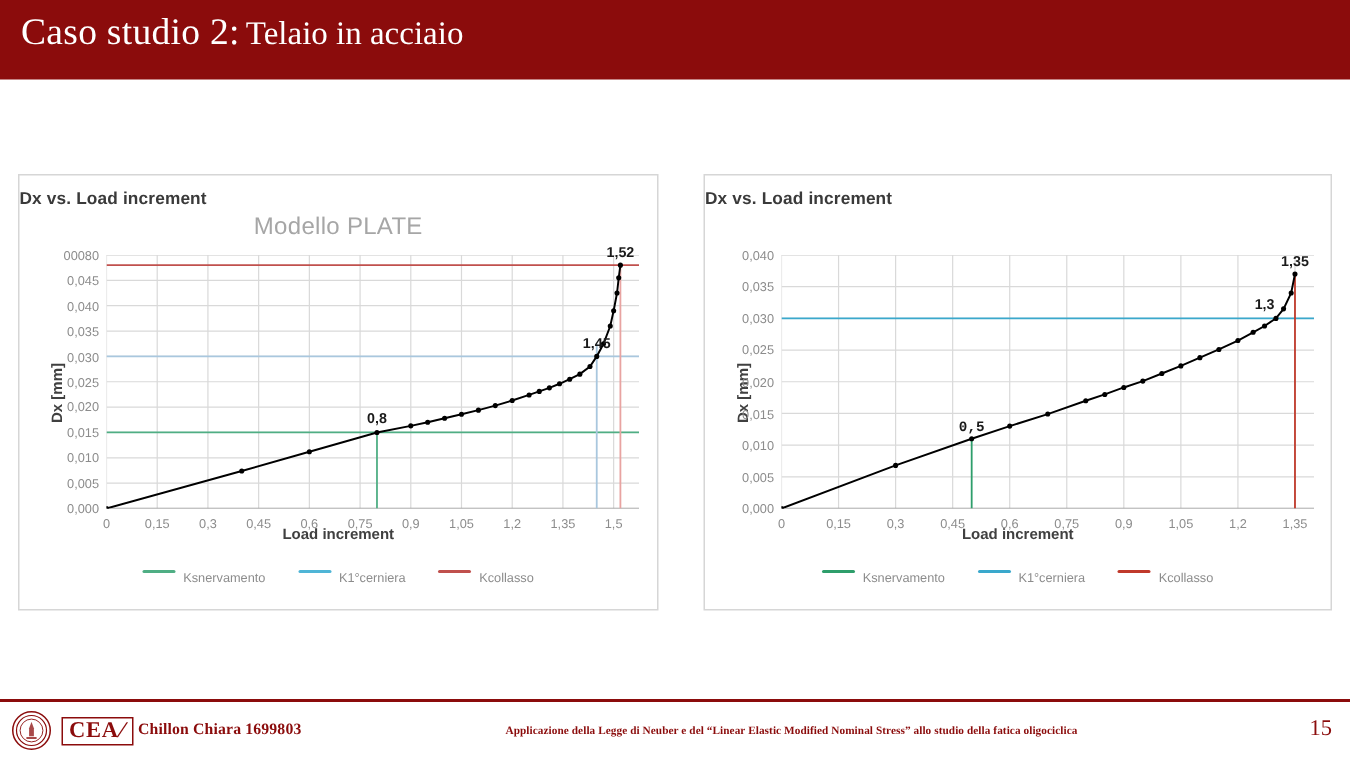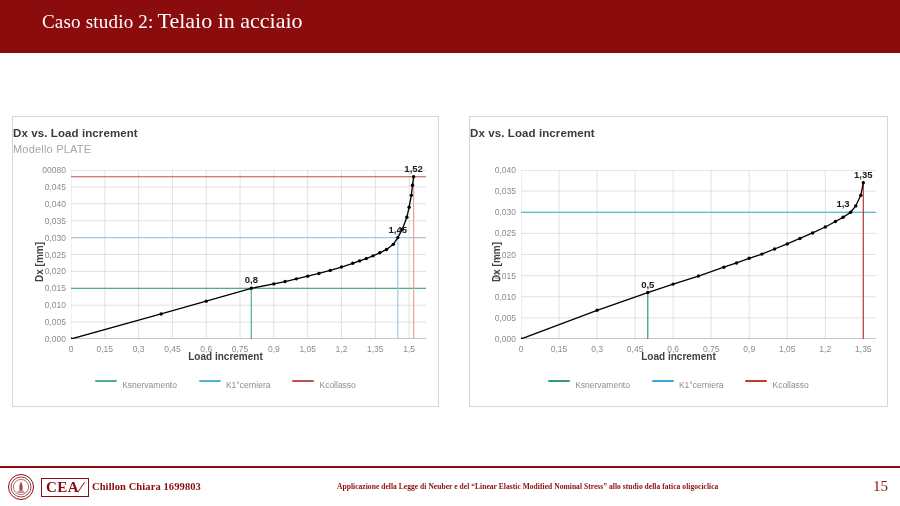--- a/index.html
+++ b/index.html
@@ -10,38 +10,38 @@
   
   .header-band{
     position:absolute;left:0;top:0;width:900px;height:53px;
     background:#8b0c0c;
   }
   .header-band .title{
     position:absolute;left:14px;top:8px;
     font-family:"Liberation Serif", serif;
     color:#ffffff;white-space:nowrap;
   }
-  .title .t-main{font-size:19px;letter-spacing:.2px;margin-left:28px;}
+  .title .t-main{font-size:25px;letter-spacing:.2px;}
   .title .t-sub{font-size:22px;}
 
   
   .chart-card{
     position:absolute;background:#ffffff;
     border:1px solid #d6d6d6;box-sizing:border-box;
   }
   #chart-left{left:12px;top:116px;width:427px;height:291px;}
   #chart-right{left:469px;top:116px;width:419px;height:291px;}
 
   .chart-title{
     position:absolute;left:0;right:0;top:10px;text-align:left;
     font-size:11.5px;color:#3a3a3a;font-weight:600;letter-spacing:.1px;
   }
   .chart-sub{
-    position:absolute;left:0;right:0;top:26px;
-    font-size:11px;color:#a6a6a6;letter-spacing:.2px;
+    position:absolute;left:0;right:0;top:26px;text-align:center;
+    font-size:16px;color:#a6a6a6;letter-spacing:.2px;
   }
 
   .ylabel{
     position:absolute;left:6px;top:50%;
     transform:translateY(-50%) rotate(-90deg);transform-origin:center;
     font-size:10px;color:#404040;font-weight:700;white-space:nowrap;
   }
   .xlabel{
     position:absolute;left:0;right:0;bottom:44px;text-align:center;
     font-size:10px;color:#404040;font-weight:700;
@@ -299,21 +299,21 @@
       <div class="xtick" style="left: 0px;">0</div>
       <div class="xtick" style="left: 38.0357px;">0,15</div>
       <div class="xtick" style="left: 76.0714px;">0,3</div>
       <div class="xtick" style="left: 114.107px;">0,45</div>
       <div class="xtick" style="left: 152.143px;">0,6</div>
       <div class="xtick" style="left: 190.179px;">0,75</div>
       <div class="xtick" style="left: 228.214px;">0,9</div>
       <div class="xtick" style="left: 266.25px;">1,05</div>
       <div class="xtick" style="left: 304.286px;">1,2</div>
       <div class="xtick" style="left: 342.321px;">1,35</div>
-      <div class="annot" style="left: 126.786px; top: 119.525px;">0,5</div>
+      <div class="annot" style="left: 126.786px; top: 119.525px; font-family: Liberation Mono, monospace;">0,5</div>
       <div class="annot" style="left: 322.036px; top: 39.25px;">1,3</div>
       <div class="annot" style="left: 342.321px; top: 9.675px;">1,35</div>
     </div>
   <div class="legend">
     <div class="legend-item">
       <span class="legend-swatch" style="background:#2e9e6b"></span>
       <span class="legend-text">Ksnervamento</span>
     </div>
     <div class="legend-item">
       <span class="legend-swatch" style="background:#3aa8cc"></span>

